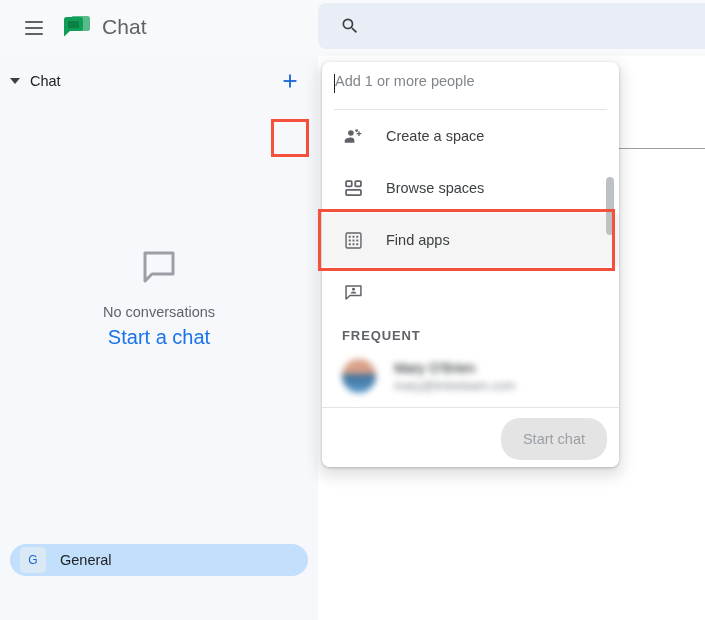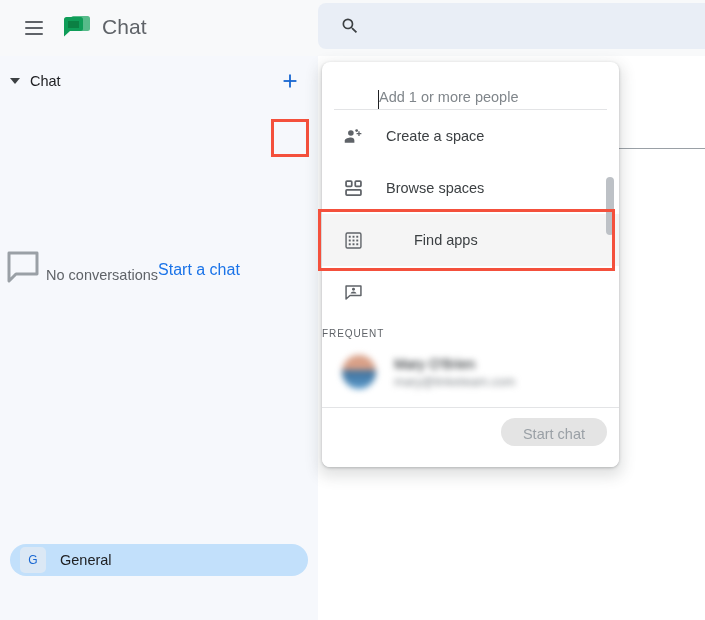--- a/index.html
+++ b/index.html
@@ -73,26 +73,26 @@
   }
   .plus-btn svg { display: block; }
 
   .highlight-box {
     position: absolute; border: 3px solid #f4503c; pointer-events: none;
   }
 
   
   .empty-state {
     position: absolute; left: 0; top: 190px; width: 318px;
-    display: flex; flex-direction: row; align-items: center;
+    display: flex; flex-direction: column; align-items: center;
   }
   .empty-icon { width: 46px; height: 42px; }
   .empty-text { margin-top: 16px; font-size: 14.5px; color: #5f6368; }
   .empty-link {
-    margin-top: 6px; font-size: 16px; color: #1a73e8; cursor: pointer;
+    margin-top: 6px; font-size: 20px; color: #1a73e8; cursor: pointer;
     text-decoration: none;
   }
 
   
   .space-row {
     position: absolute; left: 10px; width: 298px; height: 32px;
     background: #c2e0fb; border-radius: 16px;
     display: flex; align-items: center; cursor: pointer;
   }
   .space-avatar {
@@ -113,21 +113,21 @@
   }
 
   
   .dropdown {
     position: absolute; left: 322px; top: 62px;
     width: 297px; height: 405px;
     background: #ffffff; border-radius: 8px;
     box-shadow: 0 1px 3px rgba(60,64,67,.30), 0 6px 14px 4px rgba(60,64,67,.15);
     overflow: hidden;
   }
-  .dd-input-row { position: absolute; top: 16px; left: 0; width: 269px; height: 47px; margin-left: 44px; }
+  .dd-input-row { position: absolute; top: 0; left: 0; width: 269px; height: 47px; }
   .dd-input {
     position: absolute; left: 13px; top: 11px; width: 255px;
     border: none; outline: none; background: transparent;
     font-family: "Liberation Sans", sans-serif;
     font-size: 14.5px; color: #202124;
   }
   .dd-input::placeholder { color: #80868b; }
   .dd-caret {
     position: absolute; left: 12px; top: 12px; width: 1px; height: 19px;
     background: #202124;
@@ -138,30 +138,30 @@
   }
 
   .dd-scroll {
     position: absolute; top: 48px; left: 0; width: 297px; height: 310px;
     overflow: hidden;
   }
   .dd-item {
     position: relative; width: 348px; height: 52px;
     display: flex; align-items: center; cursor: pointer;
   }
-  .dd-item.selected { background: #f5f5f5; gap: 28px; }
+  .dd-item.selected { background: #f5f5f5; }
   .dd-icon {
     margin-left: 20px; width: 22px; height: 22px;
     display: flex; align-items: center; justify-content: center;
   }
   .dd-label { margin-left: 22px; font-size: 14.5px; color: #3c4043; }
 
   .dd-group-title {
-    margin-top: 10px; 
-    font-size: 10px; letter-spacing: .9px; color: #5f6368; font-weight: 400;
+    margin-top: 10px; margin-left: 20px;
+    font-size: 13px; letter-spacing: .9px; color: #5f6368; font-weight: 700;
   }
   .dd-person {
     width: 297px; height: 54px; display: flex; align-items: center;
     cursor: pointer; margin-top: 6px;
   }
   .person-avatar {
     margin-left: 20px; width: 34px; height: 34px; border-radius: 50%;
     background: linear-gradient(180deg,#d9a087 0%,#d9a087 45%,#3f6f99 45%,#5b9ccd 100%);
     filter: blur(3px);
   }
@@ -179,21 +179,21 @@
     position: absolute; right: 5px; top: 115px; width: 8px; height: 58px;
     background: #bdc1c6; border-radius: 4px; cursor: pointer;
   }
 
   .dd-footer {
     position: absolute; bottom: 0; left: 0; width: 297px; height: 60px;
     border-top: 1px solid #e3e4e6; background: #fff;
   }
   .start-chat-btn {
     position: absolute; right: 12px; top: 10px;
-    height: 28px; padding: 8px 22px; border: none; border-radius: 19px;
+    height: 42px; padding: 8px 22px; border: none; border-radius: 19px;
     background: #e4e4e4; color: #9aa0a6;
     font-family: "Liberation Sans", sans-serif; font-size: 14.5px;
     cursor: default;
   }
 </style>
 </head>
 <body>
 
 <div class="app">
 

